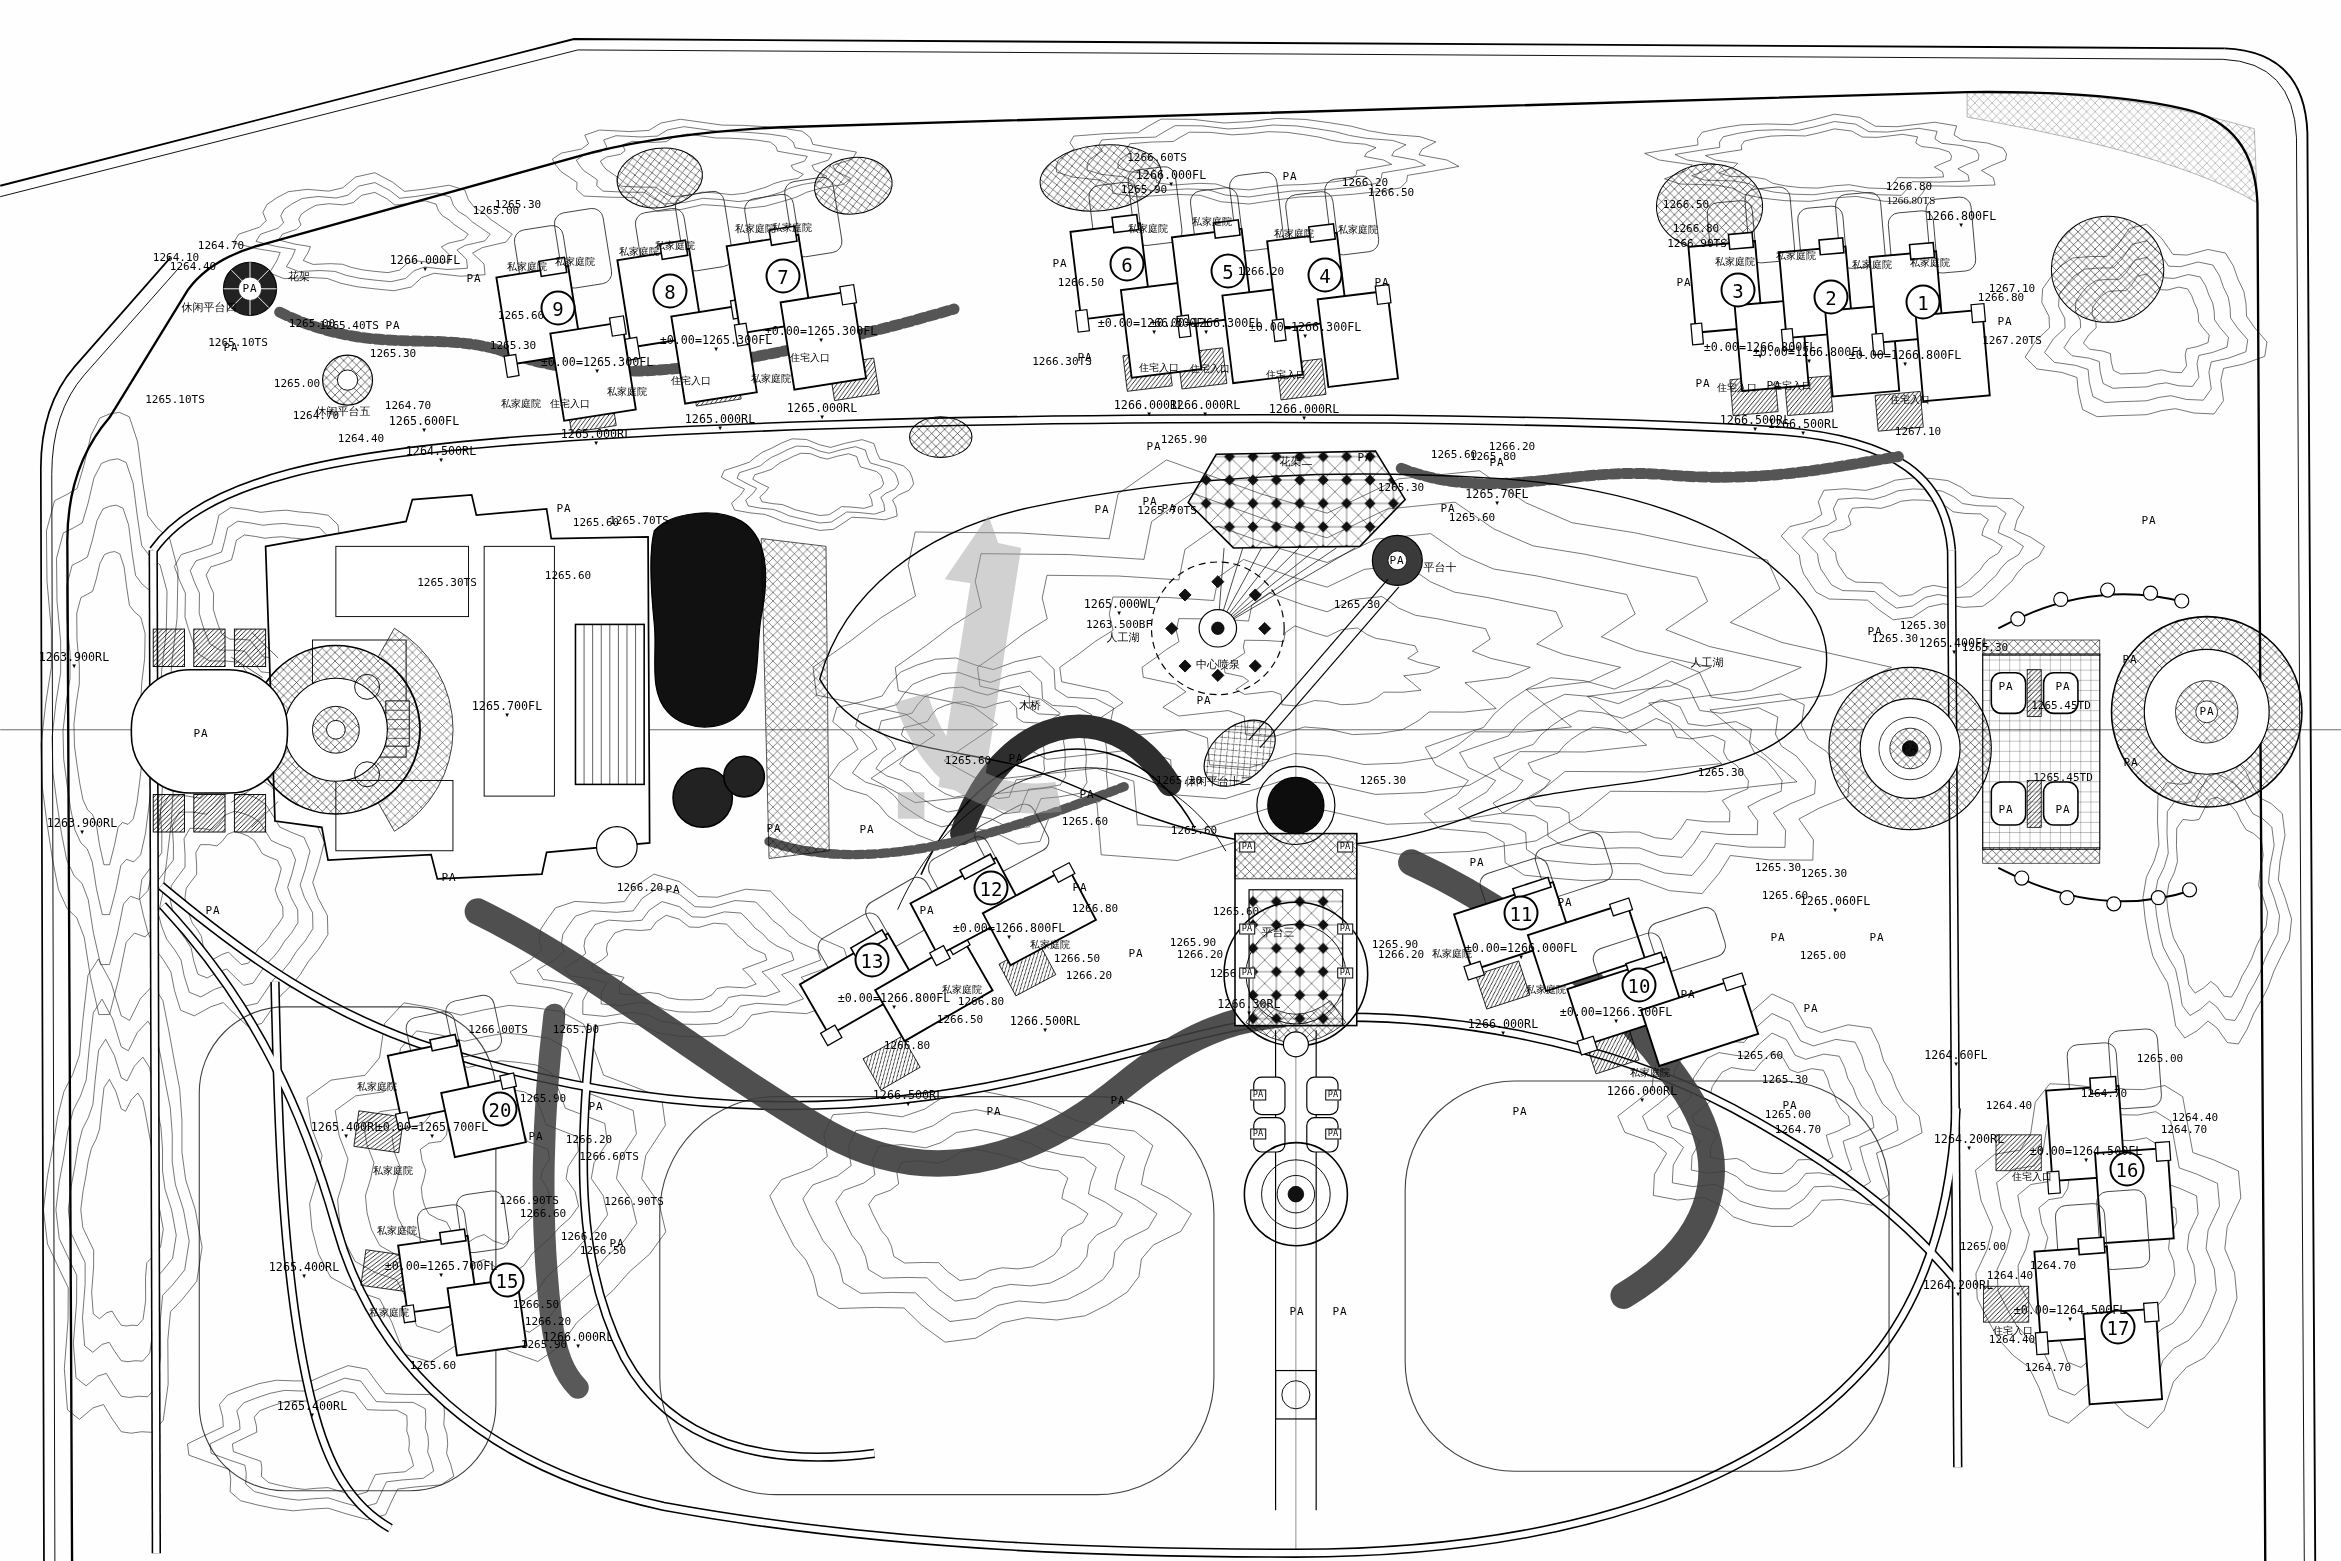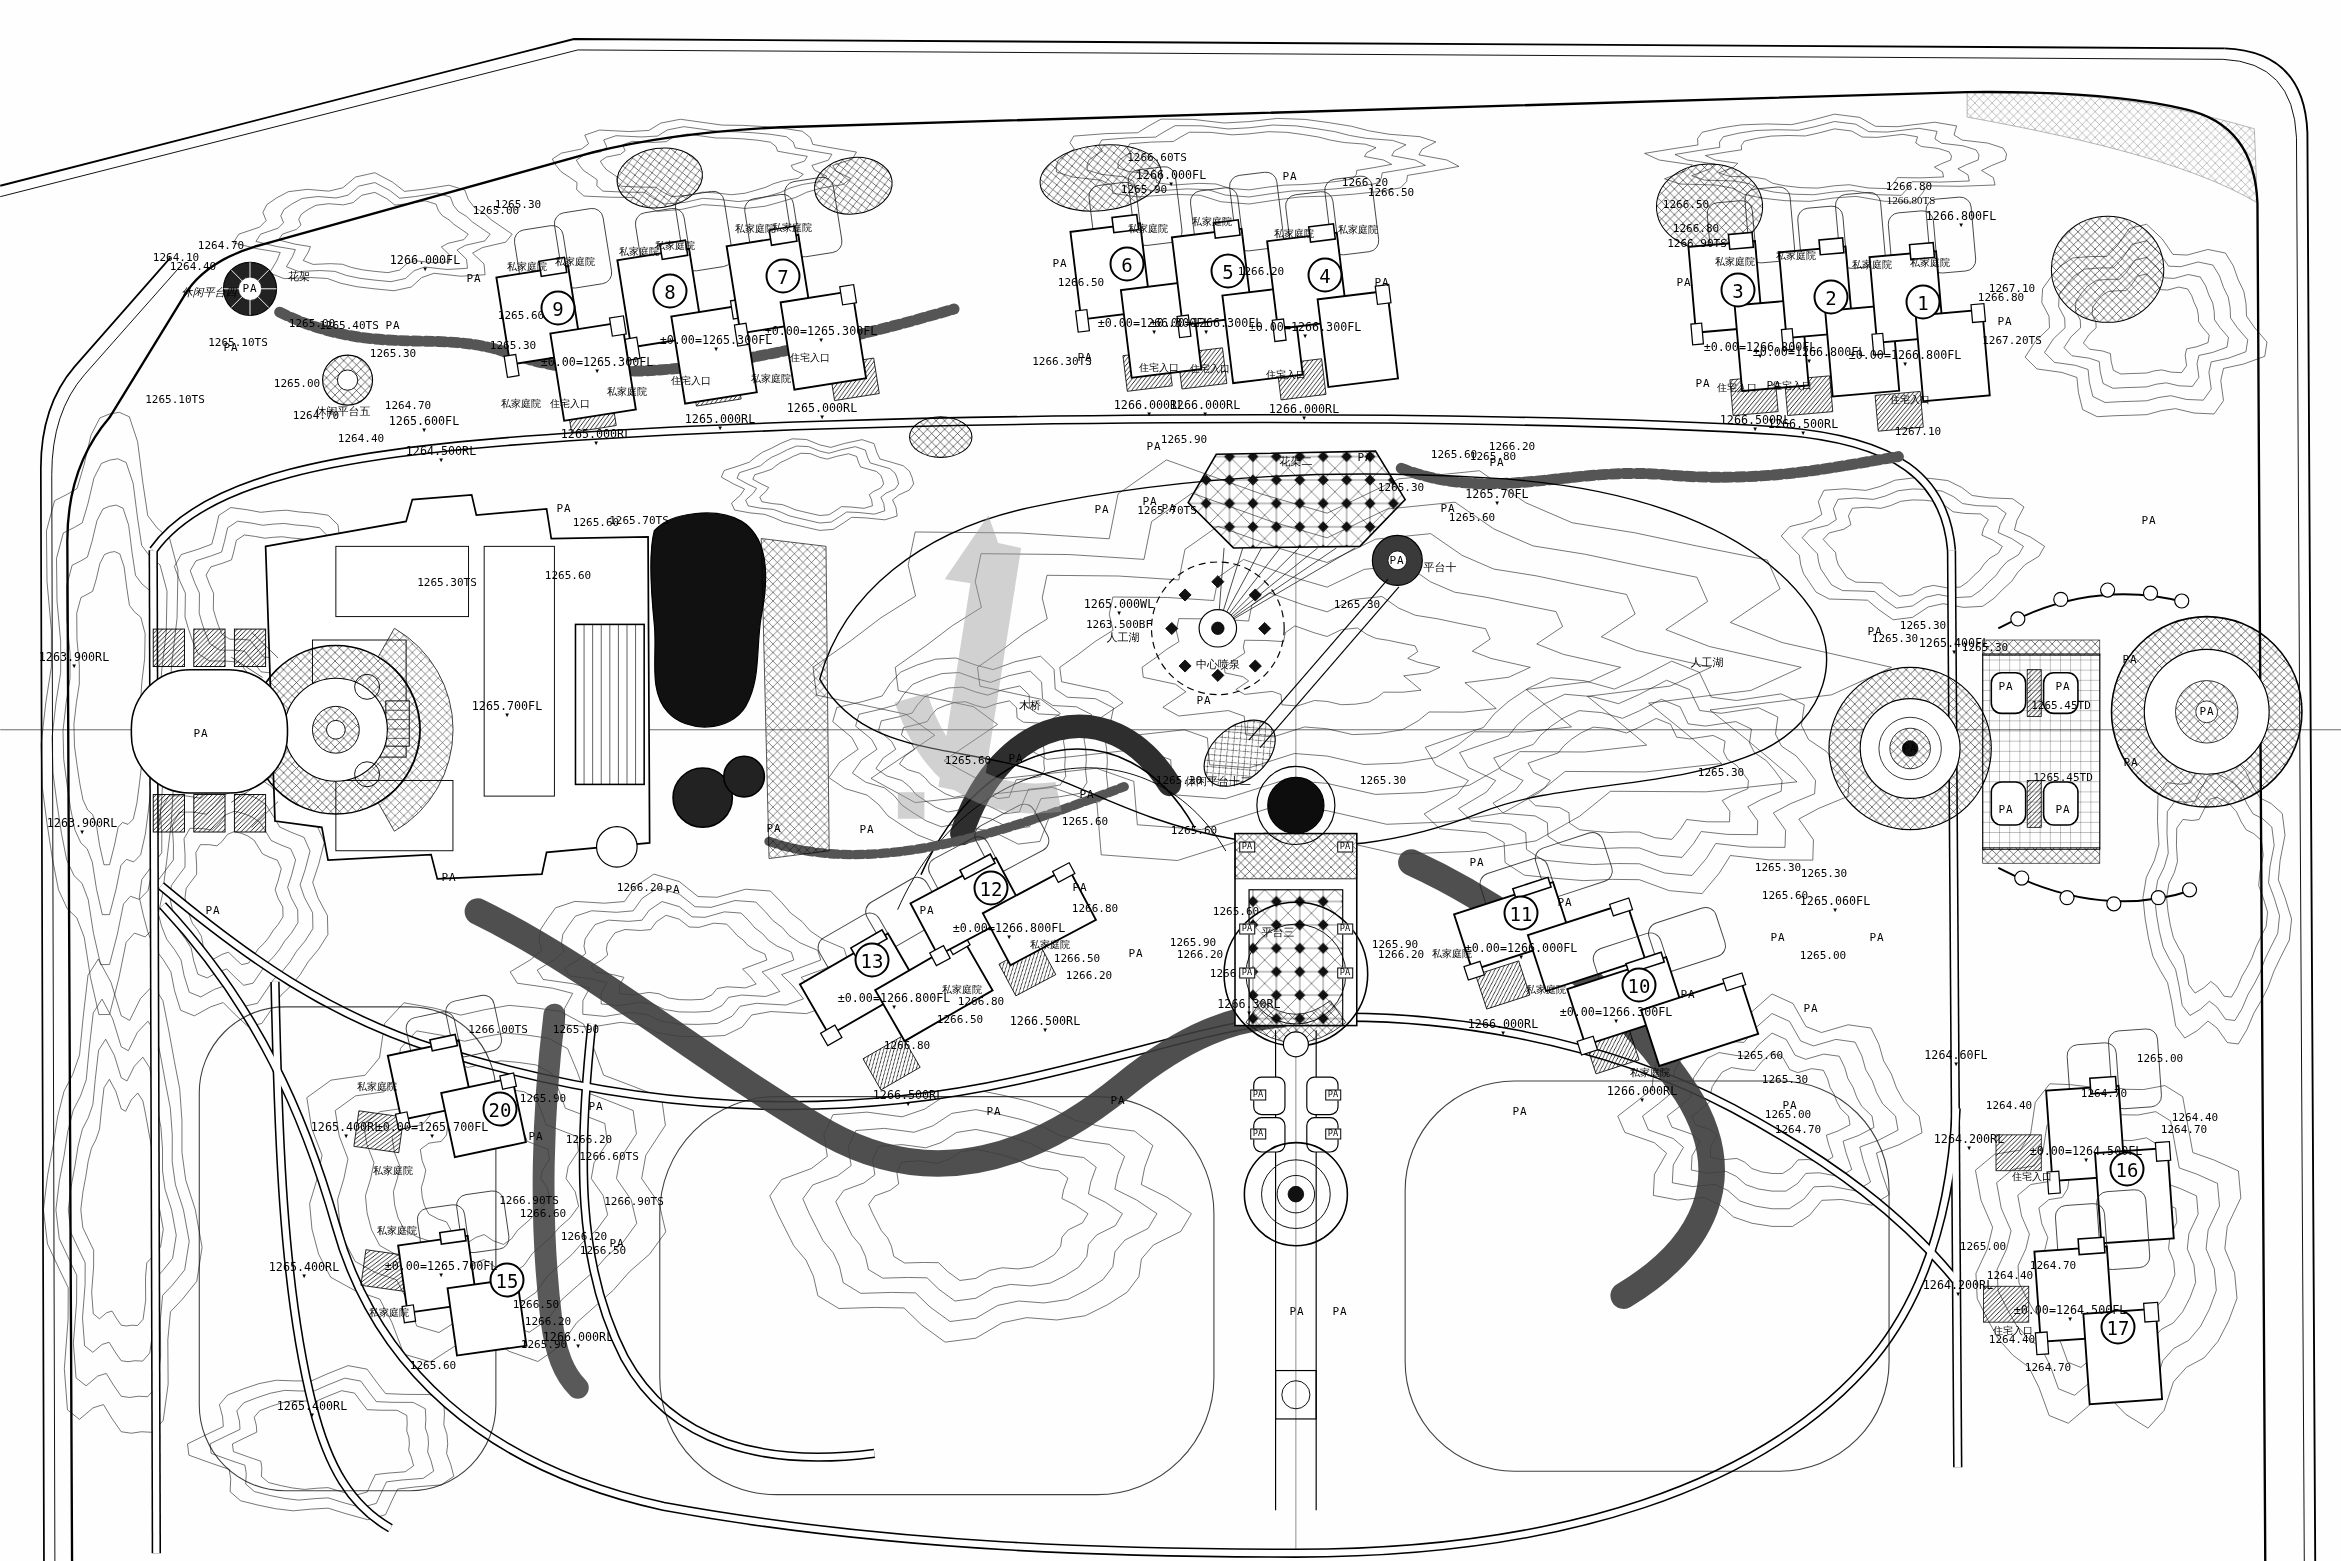--- a/index.html
+++ b/index.html
@@ -679,21 +679,21 @@
       <div class="lbl fl" style="left: 424px; top: 424px;">1265.600FL</div>
       <div class="lbl fl" style="left: 1954px; top: 646px;">1265.400FL</div>
       <div class="lbl fl" style="left: 1497px; top: 497px;">1265.70FL</div>
       <div class="lbl fl" style="left: 1956px; top: 1058px;">1264.60FL</div>
       <div class="lbl fl" style="left: 1835px; top: 904px;">1265.060FL</div>
       <div class="lbl ft" style="left: 1123px; top: 638px;">人工湖</div>
       <div class="lbl ft" style="left: 1707px; top: 663px;">人工湖</div>
       <div class="lbl ft" style="left: 1218px; top: 665px;">中心喷泉</div>
       <div class="lbl ft" style="left: 299px; top: 277px;">花架</div>
       <div class="lbl ft" style="left: 1296px; top: 462px;">花架二</div>
-      <div class="lbl ft" style="left: 209px; top: 293px; font-style: italic;">休闲平台四</div>
+      <div class="lbl ft" style="left: 209px; top: 308px;">休闲平台四</div>
       <div class="lbl ft" style="left: 343px; top: 412px;">休闲平台五</div>
       <div class="lbl ft" style="left: 1218px; top: 782px;">休闲平台十二</div>
       <div class="lbl ft" style="left: 1440px; top: 568px;">平台十</div>
       <div class="lbl ft" style="left: 1266px; top: 933px; margin-left: 12px;">平台三</div>
       <div class="lbl ft" style="left: 1030px; top: 706px;">木桥</div>
       <div class="lbl zh" style="left: 527px; top: 267px;">私家庭院</div>
       <div class="lbl zh" style="left: 575px; top: 262px;">私家庭院</div>
       <div class="lbl zh" style="left: 639px; top: 252px;">私家庭院</div>
       <div class="lbl zh" style="left: 675px; top: 246px;">私家庭院</div>
       <div class="lbl zh" style="left: 755px; top: 229px;">私家庭院</div>

